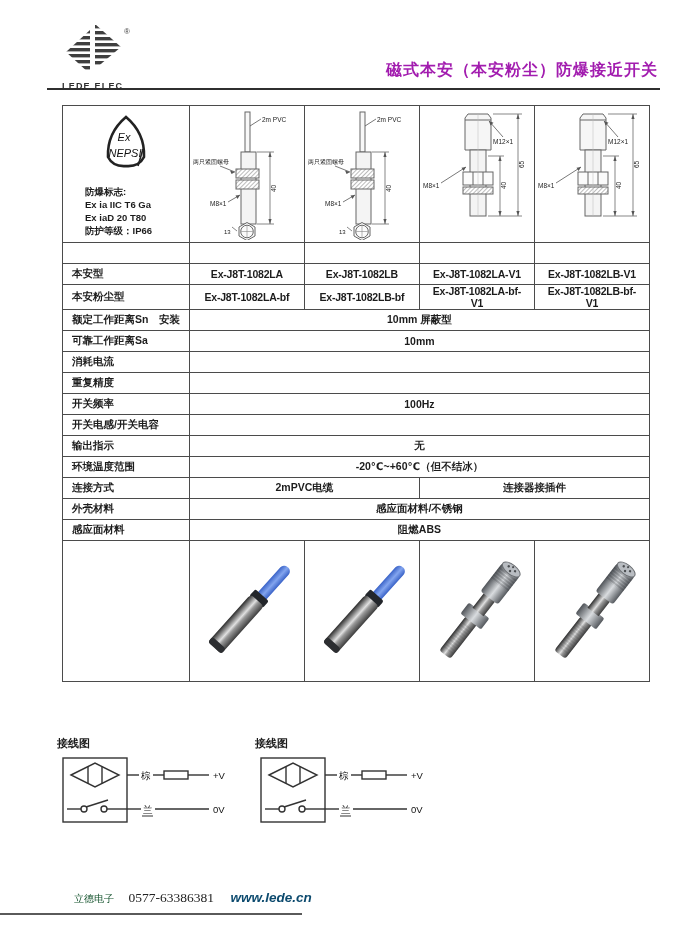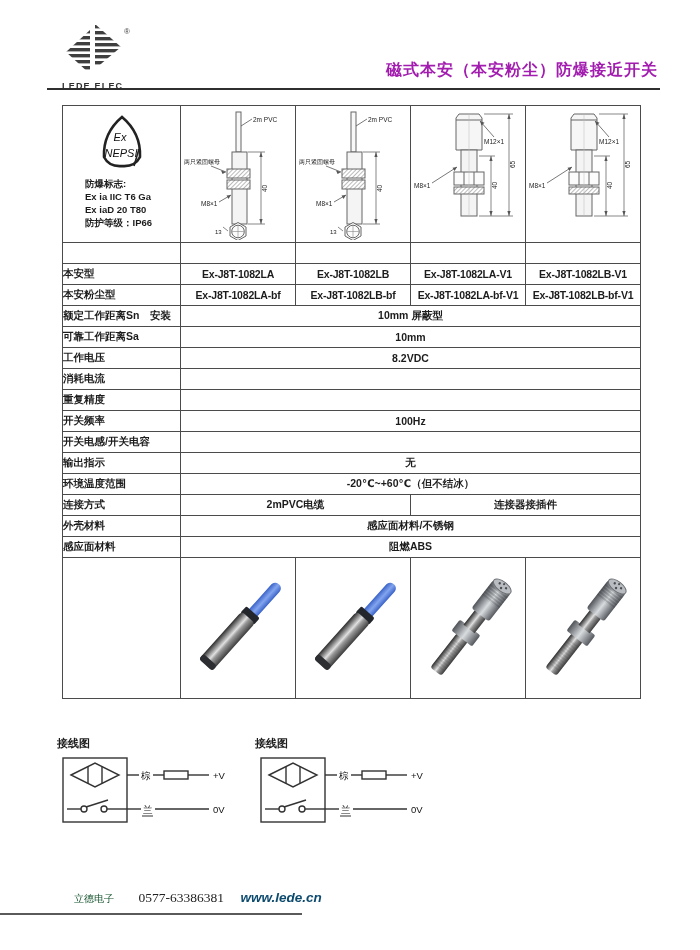--- a/index.html
+++ b/index.html
@@ -8,44 +8,44 @@
 
   
   .brand{position:absolute;left:62px;top:24px;width:100px;}
   .brand-name{font-size:9px;font-weight:bold;letter-spacing:1.2px;color:#2e2e2e;margin-top:1px;}
   .page-title{position:absolute;right:42px;top:60px;font-family:"DejaVu Serif","Liberation Serif",serif;
               font-size:16px;font-weight:bold;letter-spacing:1px;color:#a21caf;}
   .header-rule{position:absolute;left:47px;top:88px;width:613px;height:2px;background:#2f2f2f;}
 
   
   table.spec{position:absolute;left:62px;top:105px;border-collapse:collapse;table-layout:fixed;}
-  table.spec td{border:1px solid #4b4b4b;font-size:10.5px;padding:0 0;vertical-align:middle;}
+  table.spec td{border:1px solid #4b4b4b;font-size:10.5px;padding:0 9px;vertical-align:middle;}
   td.lbl{text-align:left;padding-left:6px;font-weight:600;white-space:nowrap;}
   td.val{text-align:center;font-weight:700;}
   td.model{text-align:center;font-weight:bold;font-size:9.5px;letter-spacing:-0.2px;padding:0 1px;}
   tr.drawrow td{height:136px;vertical-align:top;padding:0;}
   tr.spacer td{height:20px;}
   tr.specrow td{height:20px;}
   tr.photorow td{height:139px;padding:0;}
 
   .cert-cell{text-align:center;}
-  .cert-text{margin-top:4px;text-align:left;padding-left:22px;font-size:9.5px;font-weight:bold;
+  .cert-text{margin-top:12px;text-align:left;padding-left:22px;font-size:9.5px;font-weight:bold;
              line-height:13px;white-space:nowrap;}
 
   
   .wiring{position:absolute;width:190px;}
   .wiring-title{font-size:11px;font-weight:bold;margin-bottom:2px;margin-top:25px;}
   #wiring-1{left:57px;top:711px;}
   #wiring-2{left:255px;top:711px;}
 
   
   .footer{position:absolute;left:0;top:888px;width:302px;border-bottom:2px solid #5a5a5a;
           padding:0 0 7px 74px;box-sizing:border-box;white-space:nowrap;}
   .footer .company{font-family:"DejaVu Serif","Liberation Serif",serif;font-size:10px;color:#14532d;}
-  .footer .phone{font-family:"Liberation Serif","DejaVu Serif",serif;font-size:13.5px;margin-left:20px;color:#222;}
+  .footer .phone{font-family:"Liberation Serif","DejaVu Serif",serif;font-size:13.5px;margin-left:10px;color:#222;}
   .footer .site{font-size:13.5px;font-weight:bold;font-style:italic;margin-left:12px;color:#0c4a6e;}
 
   svg text{font-family:"Liberation Sans","DejaVu Sans",sans-serif;}
 </style>
 </head>
 <body>
 
 <div class="page">
 
   <svg width="0" height="0" style="position:absolute" aria-hidden="true">
@@ -287,24 +287,20 @@
 
     <tr class="specrow">
       <td class="lbl">额定工作距离Sn　安装</td>
       <td class="val" colspan="4">10mm 屏蔽型</td>
     </tr>
     <tr class="specrow">
       <td class="lbl">可靠工作距离Sa</td>
       <td class="val" colspan="4">10mm</td>
     </tr>
     <tr class="specrow">
-      <td class="lbl">工作电压</td>
-      <td class="val" colspan="4">8.2VDC</td>
-    </tr>
-    <tr class="specrow">
       <td class="lbl">消耗电流</td>
       <td class="val" colspan="4"></td>
     </tr>
     <tr class="specrow">
       <td class="lbl">重复精度</td>
       <td class="val" colspan="4"></td>
     </tr>
     <tr class="specrow">
       <td class="lbl">开关频率</td>
       <td class="val" colspan="4">100Hz</td>

